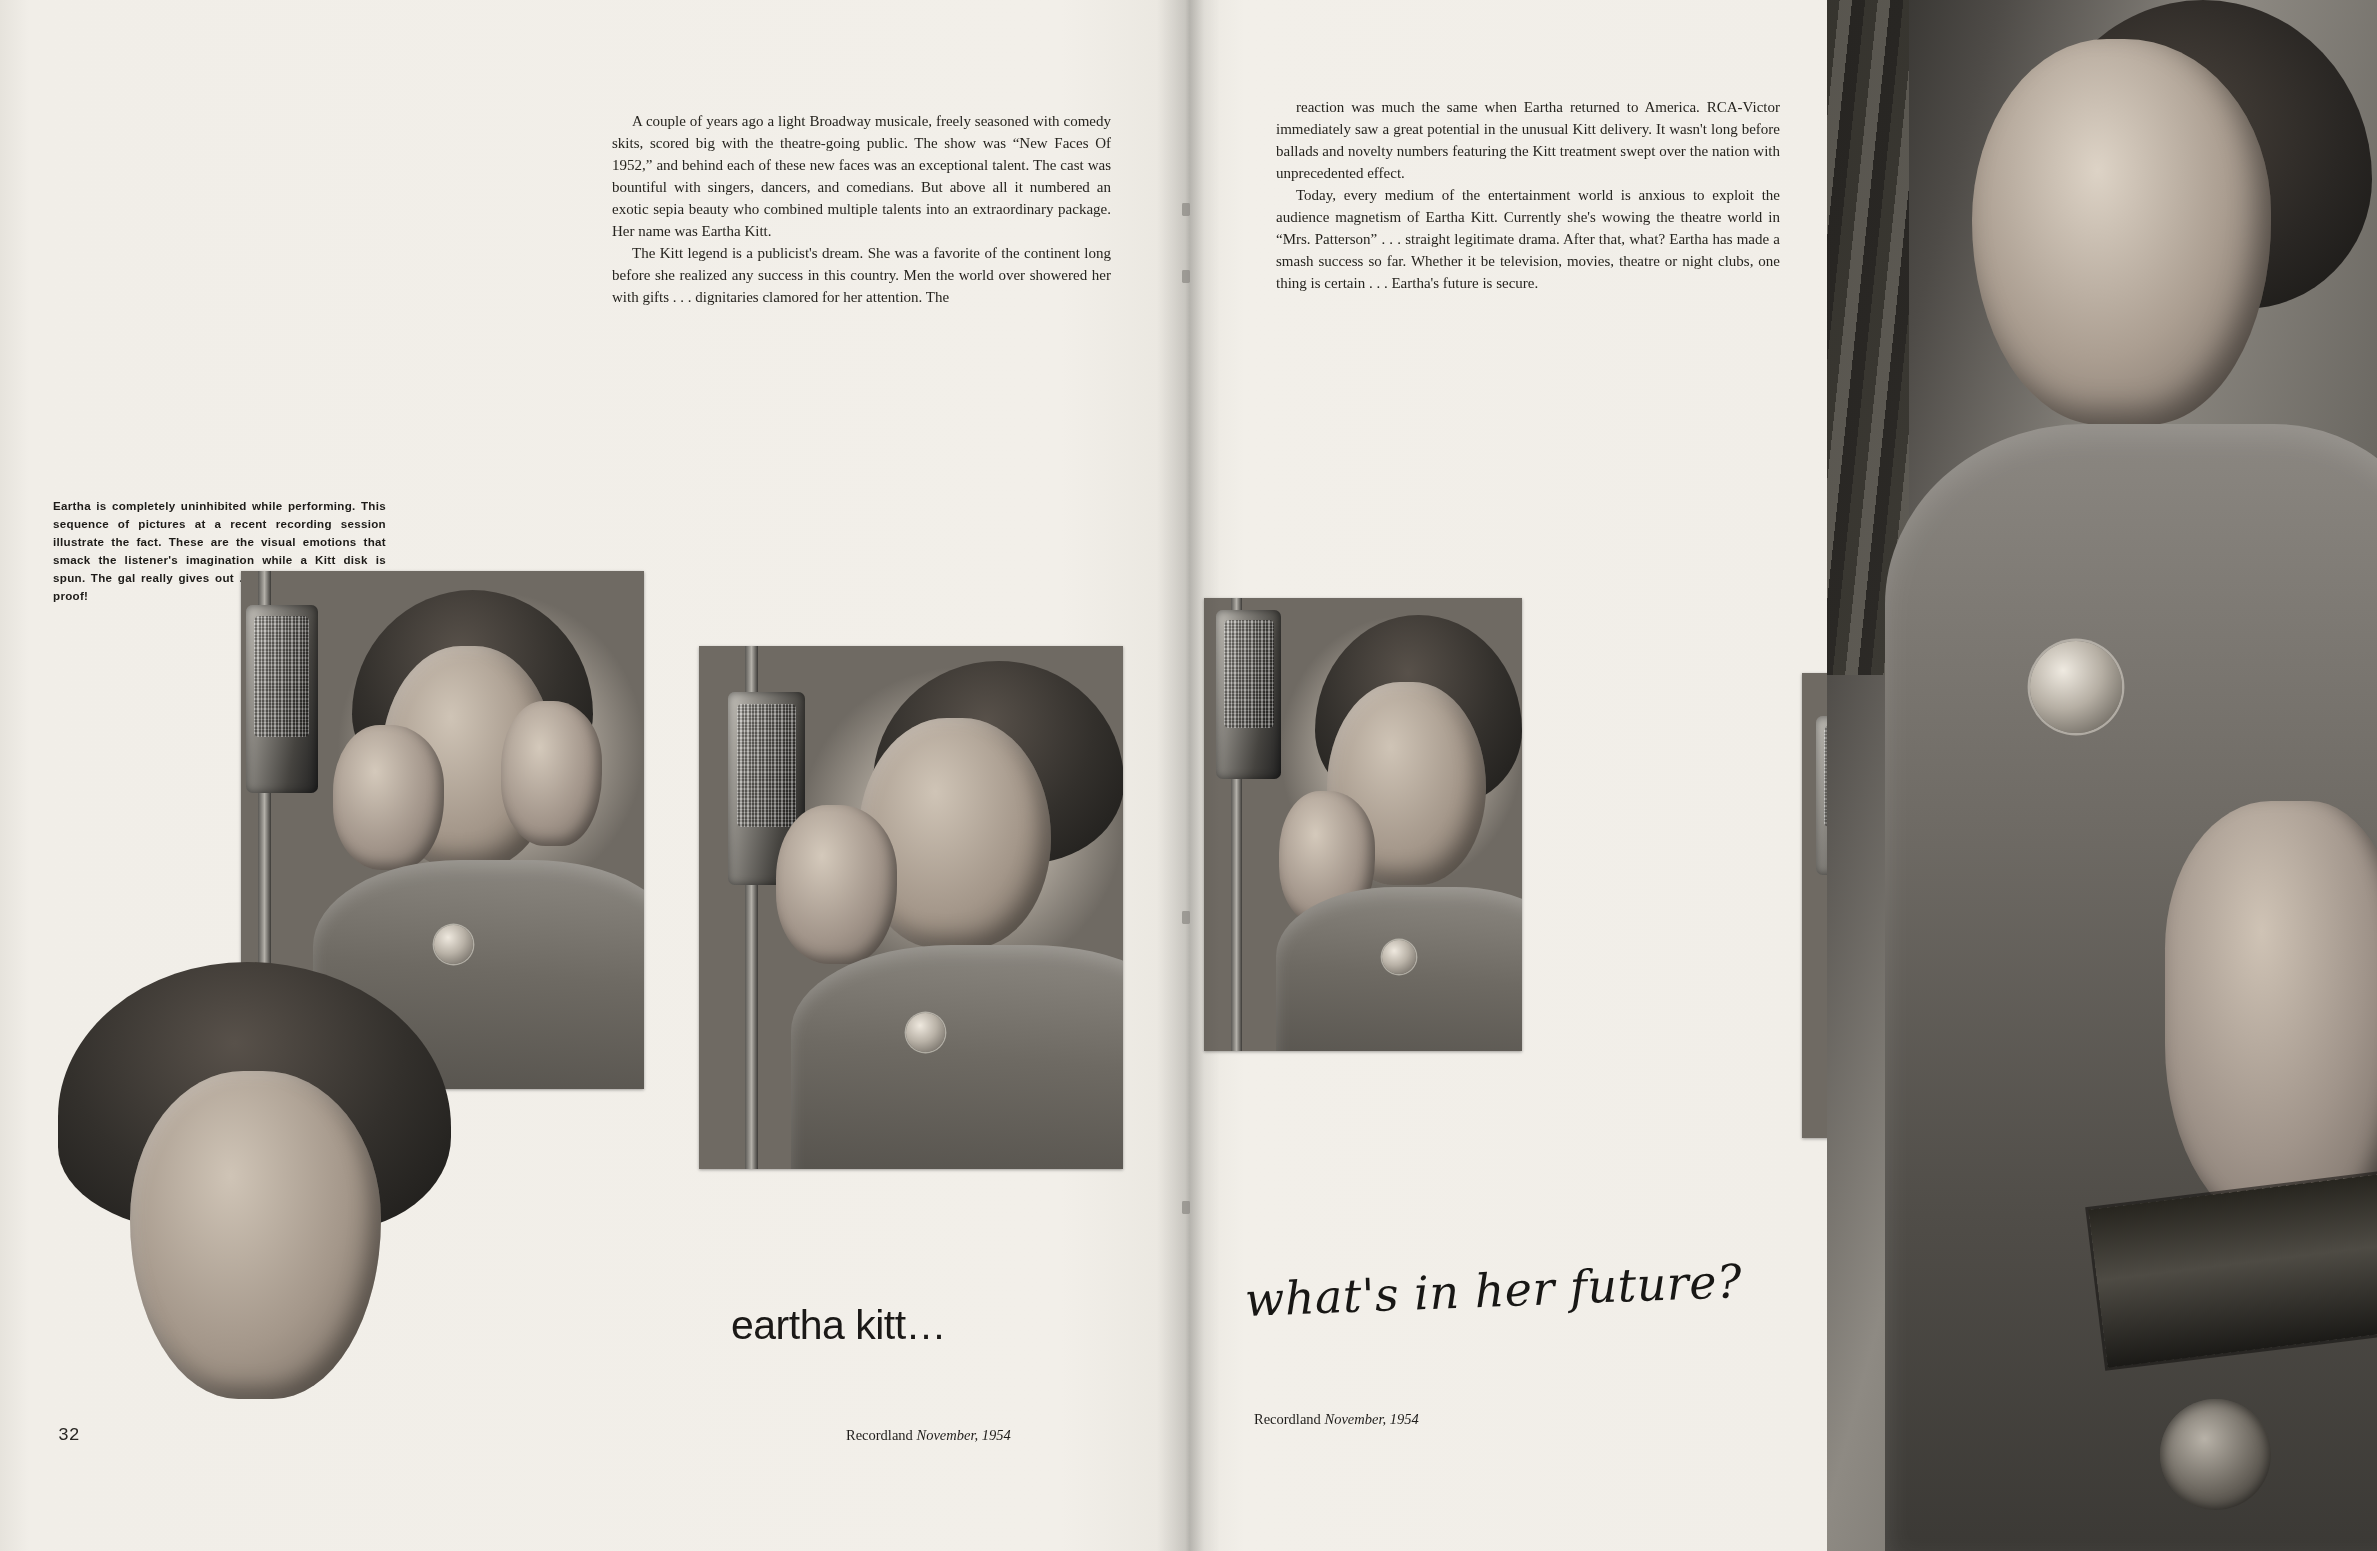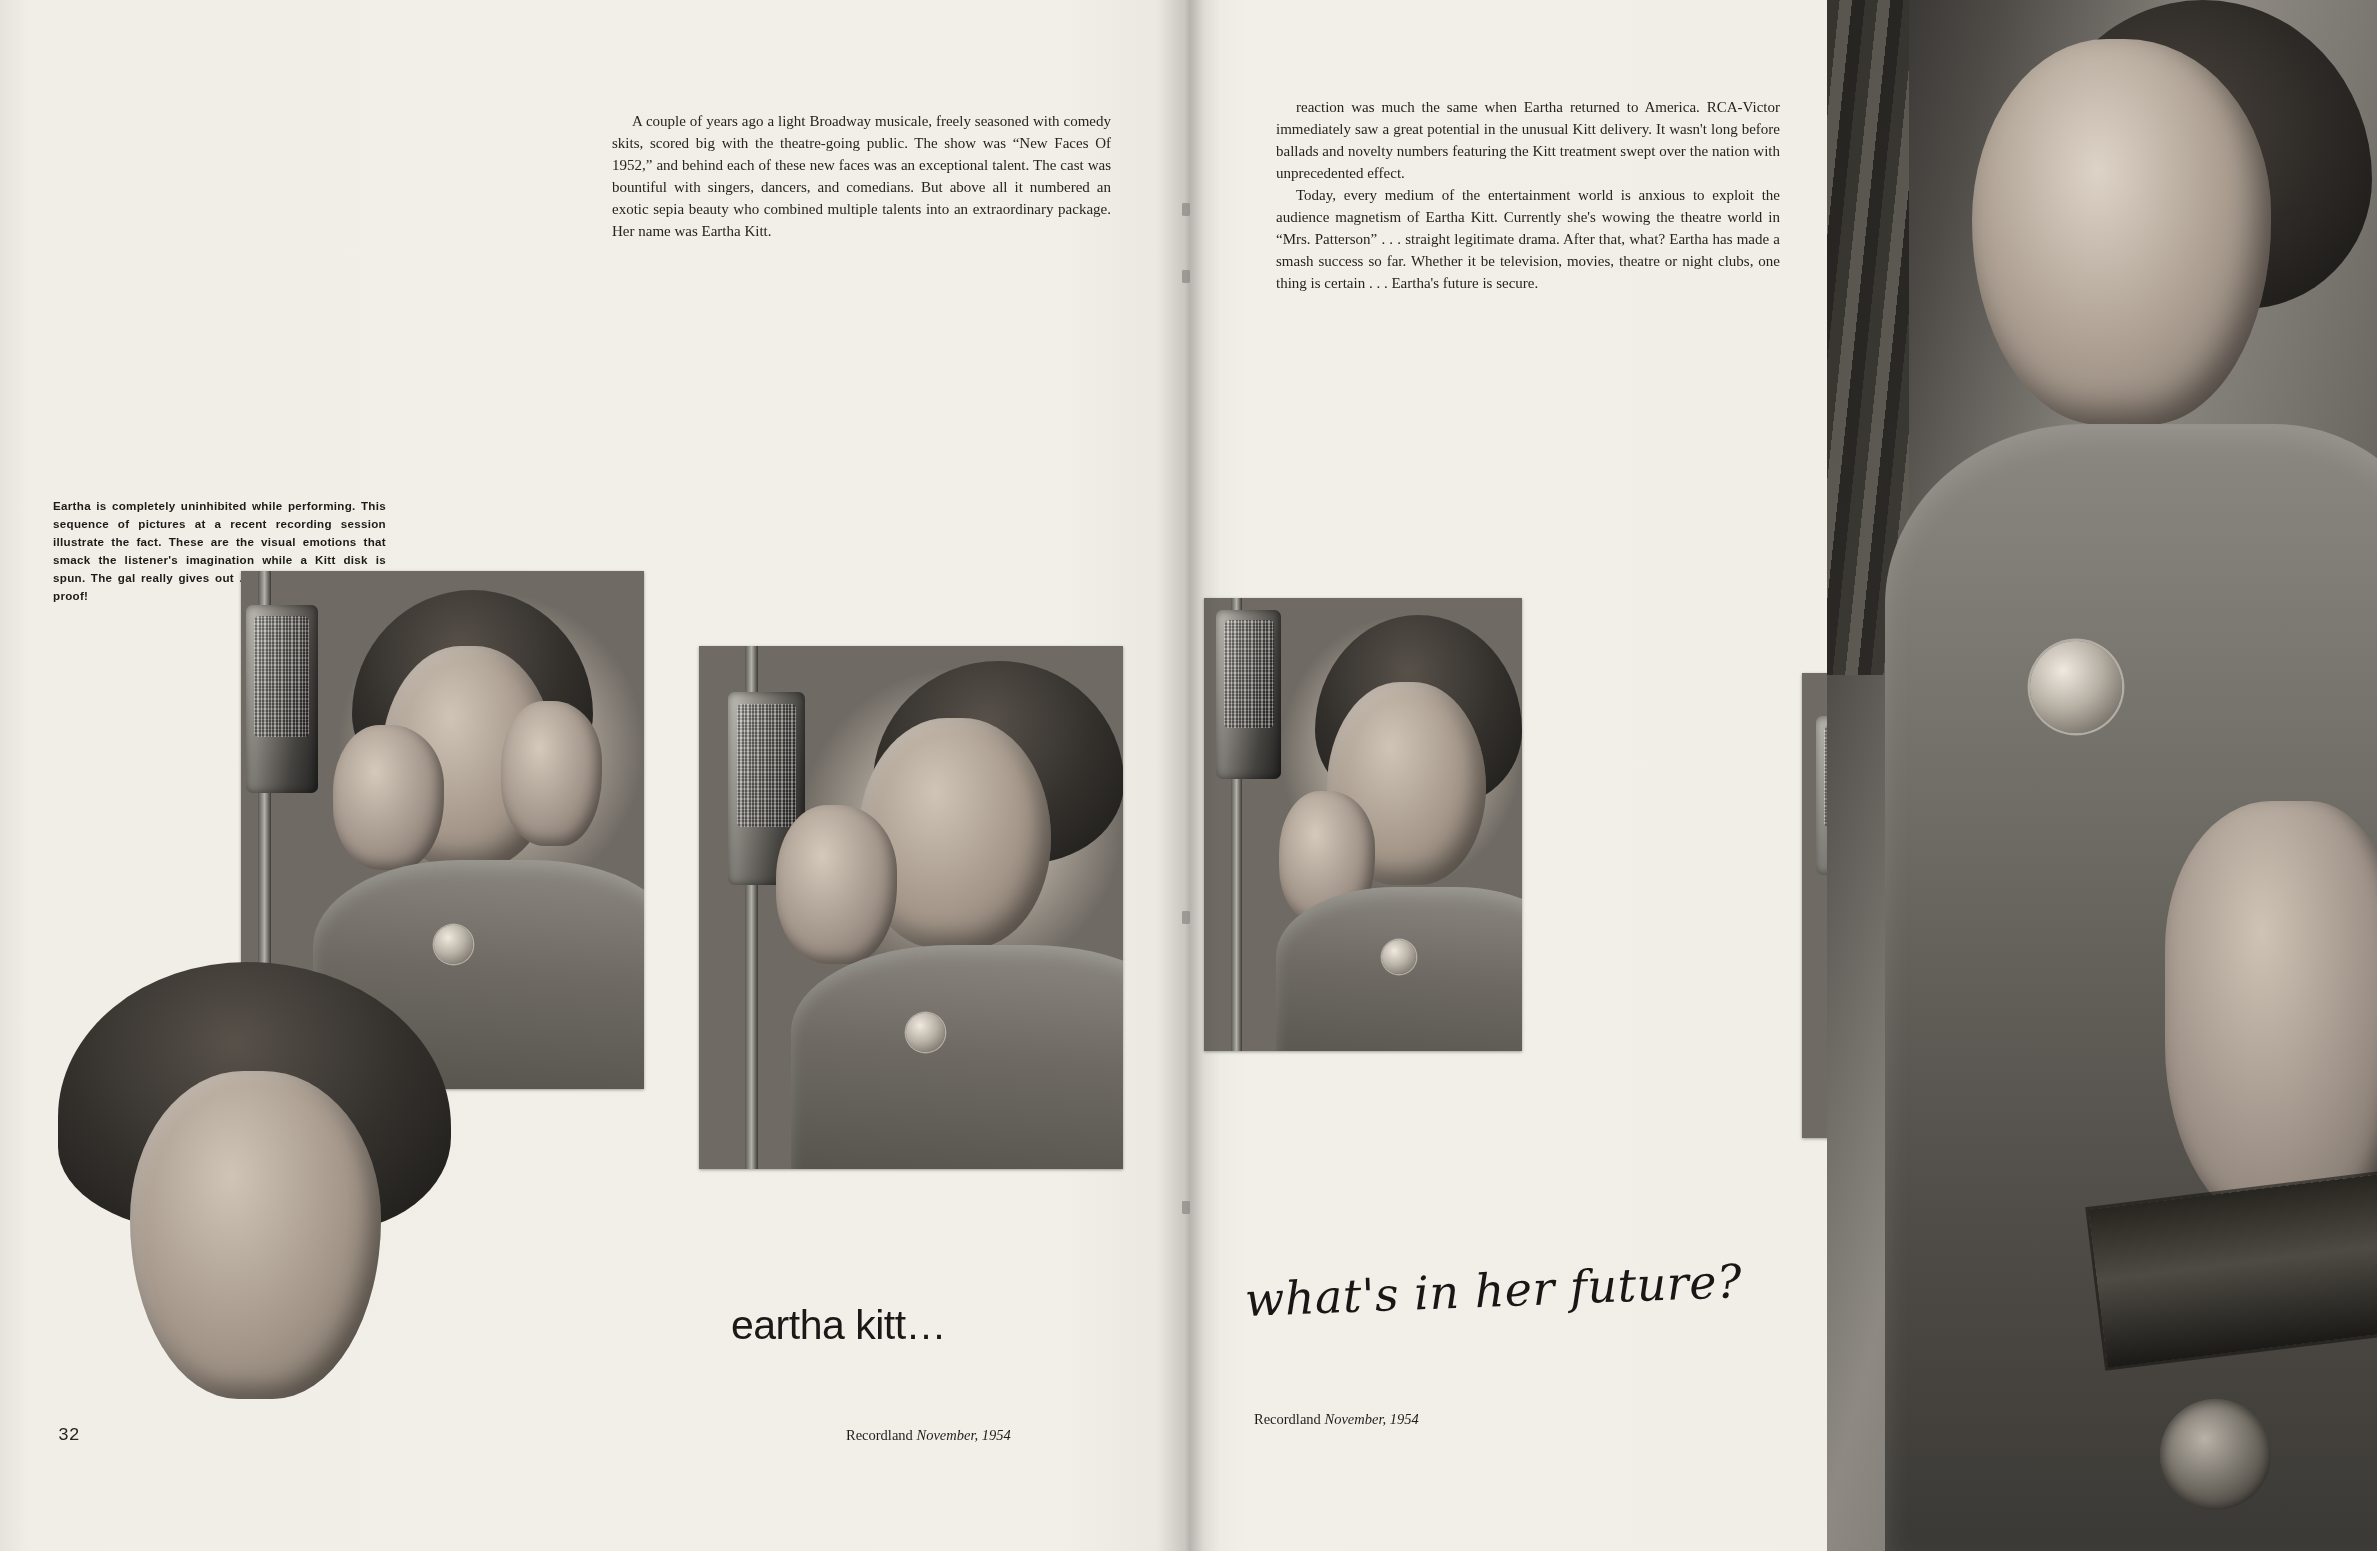--- a/index.html
+++ b/index.html
@@ -305,20 +305,21 @@
 </style>
 </head>
 <body>
 
 <div id="spread">
 
   <div class="page" id="page-left">
 
     <div class="bodycol" id="col-1">
       <p>A couple of years ago a light Broadway musicale, freely seasoned with comedy skits, scored big with the theatre-going public.  The show was “New Faces Of 1952,” and behind each of these new faces was an exceptional talent.  The cast was bountiful with singers, dancers, and comedians.  But above all it numbered an exotic sepia beauty who combined multiple talents into an extraordinary package.  Her name was Eartha Kitt.</p>
+      <p>The Kitt legend is a publicist's dream.  She was a favorite of the continent long before she realized any success in this country.  Men the world over showered her with gifts . . . dignitaries clamored for her attention.  The</p>
     </div>
 
     <div id="caption">Eartha is completely uninhibited while performing. This sequence of pictures at a recent recording session illustrate the fact. These are the visual emotions that smack the listener's imagination while a Kitt disk is spun. The gal really gives out . . . and her records are proof!</div>
 
     <div class="photo" style="left:241px; top:571px; width:403px; height:518px;">
       <div class="studio"></div>
       <div class="micstem" style="left:17px; top:0; width:12.5px; height:518px;"></div>
       <div class="mic" style="left:4.8px; top:34px; width:72px; height:188px;"></div>
       <div class="hair" style="left:111px; top:19.3px; width:241px; height:207px;"></div>
       <div class="face" style="left:140px; top:75px; width:174px; height:222px;"></div>

